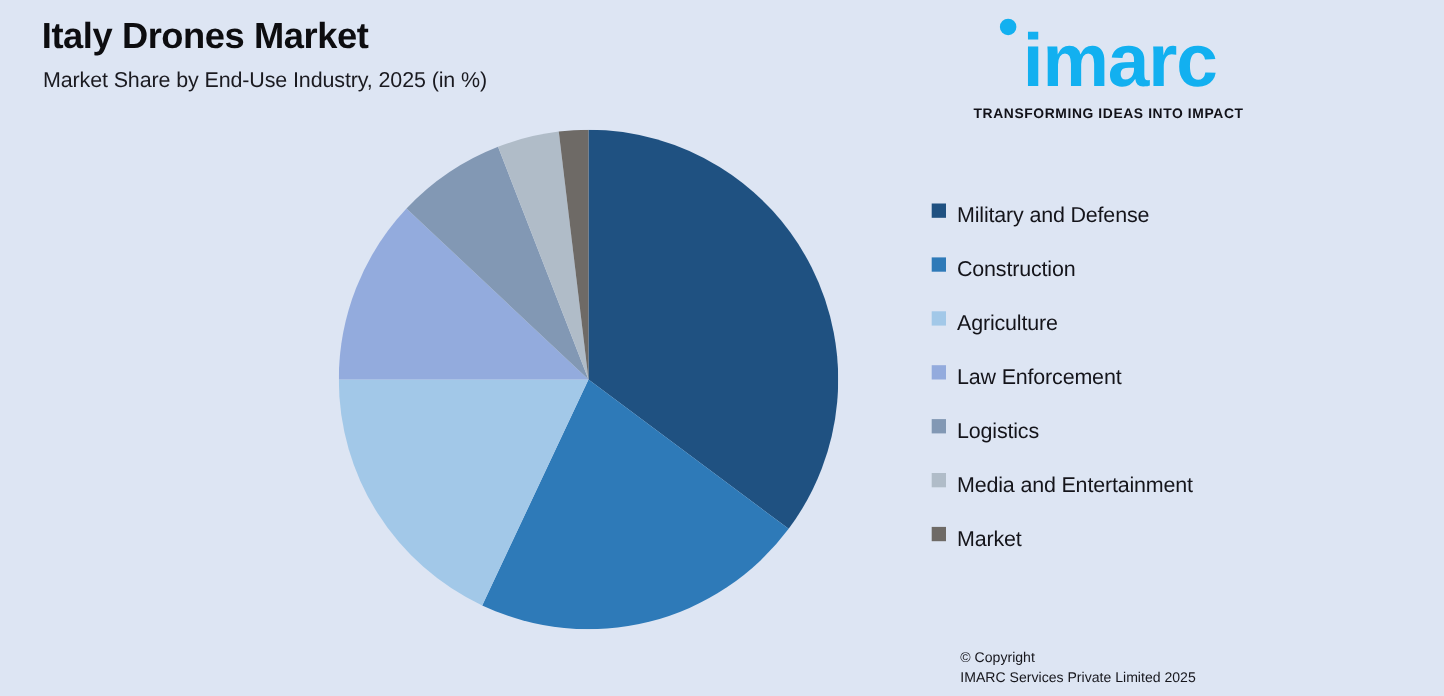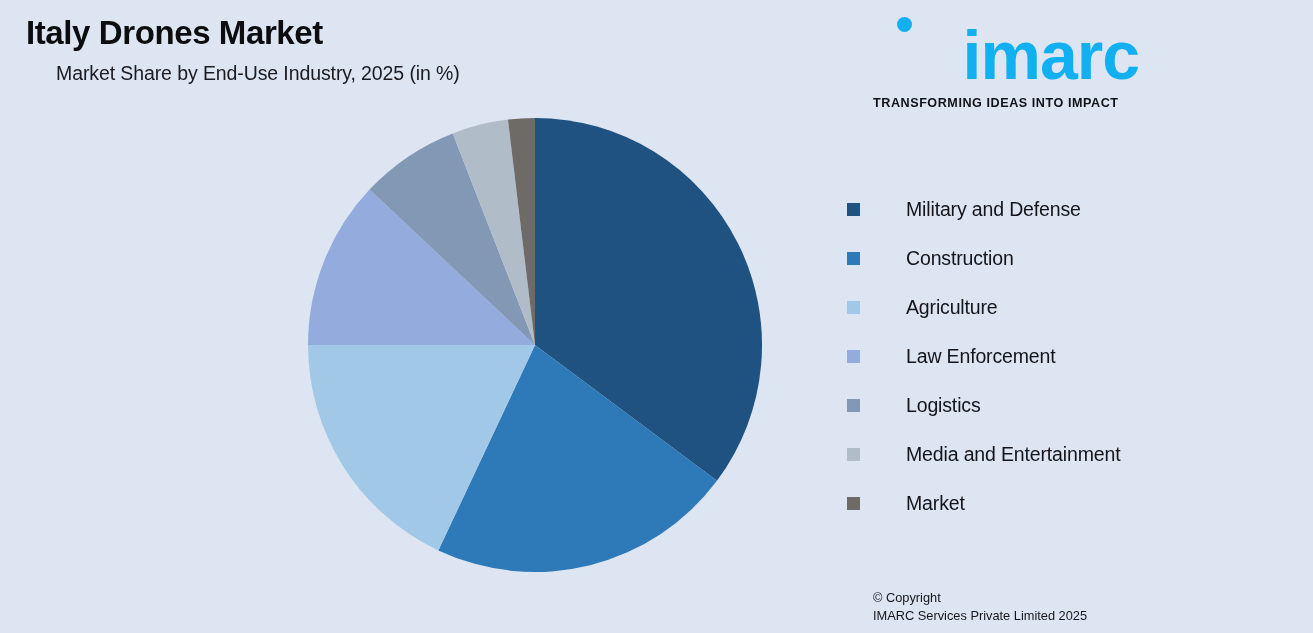--- a/index.html
+++ b/index.html
@@ -11,21 +11,21 @@
     height: 633px;
     background: #dde5f3;
     font-family: "Liberation Sans", sans-serif;
     overflow: hidden;
     position: relative;
   }
 
   
   #header {
     position: absolute;
-    left: 4px; top: 0;
+    left: 16px; top: 0;
     width: 1143px;
     height: 118px;
   }
   #title {
     position: absolute;
     left: 22px;
     top: 14px;
     font-size: 33px;
     font-weight: bold;
     color: #0d0d10;
@@ -34,21 +34,20 @@
   }
   #subtitle {
     position: absolute;
     left: 23px;
     top: 62px;
     font-size: 19.5px;
     font-weight: normal;
     color: #1a1a20;
     letter-spacing: -0.1px;
     white-space: nowrap;
-    margin-left: 29px;
   }
 
   
   #logo {
     position: absolute;
     right: 8px;
     top: 8px;
     width: 266px;
     height: 108px;
   }
@@ -56,21 +55,21 @@
     position: absolute;
     left: 0;
     top: 16px;
     width: 266px;
     height: 62px;
     font-size: 68px;
     font-weight: bold;
     color: #12b0f0;
     letter-spacing: -1px;
     line-height: 62px;
-    text-align: right;
+    text-align: center;
   }
   #logo-dot {
     position: absolute;
     left: 24px;
     top: 9px;
     width: 15px;
     height: 15px;
     border-radius: 50%;
     background: #12b0f0;
   }
@@ -102,23 +101,22 @@
 
   
   #legend {
     position: absolute;
     left: 847px;
     top: 185px;
     width: 420px;
   }
   .legend-item {
     display: flex;
-    align-items: center;
+    align-items: flex-start;
     height: 49px;
-    gap: 36px;
   }
   .legend-swatch {
     width: 13px;
     height: 13px;
     flex: 0 0 13px;
     margin-right: 10px;
   }
   .legend-label {
     font-size: 19.5px;
     color: #14141a;

